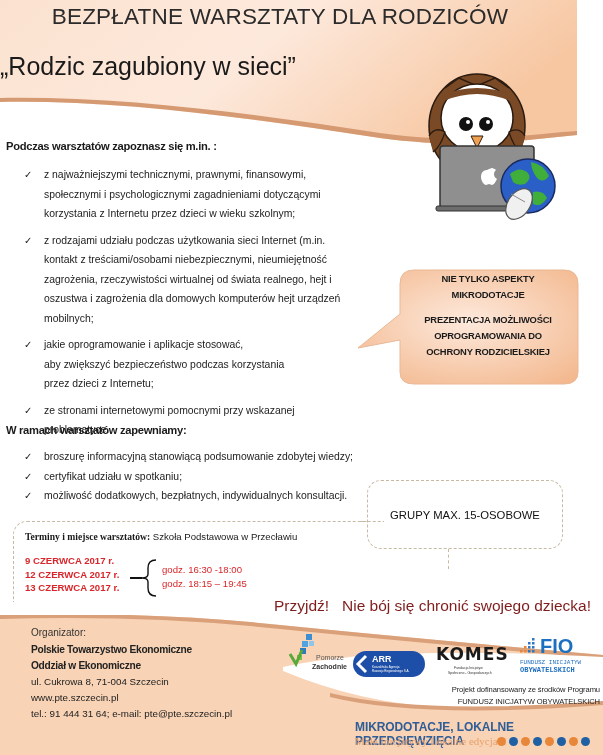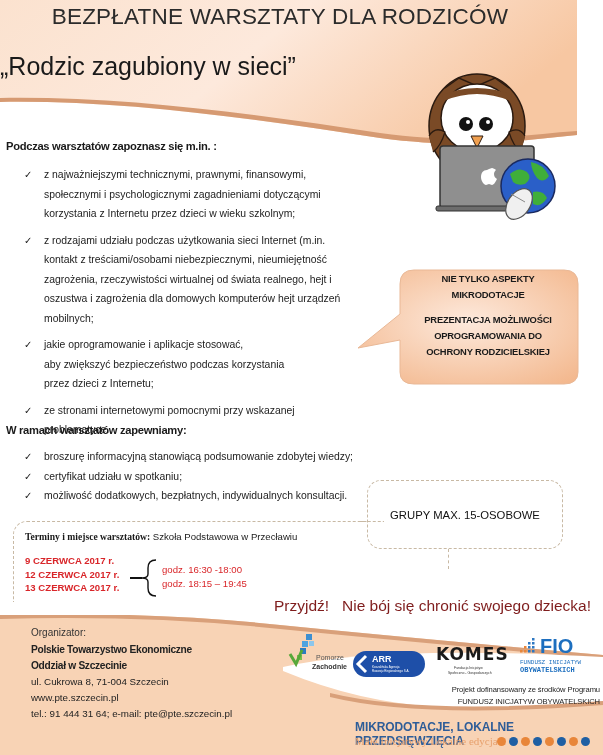--- a/index.html
+++ b/index.html
@@ -233,21 +233,21 @@
 <svg id="footer-bg" class="abs" viewBox="0 0 603 140">
   <path d="M0 0 Q150 -4 280 10 Q400 22 603 40 V140 H0 Z" fill="#f8d3b5"></path>
   <path d="M0 0 Q150 -4 280 10 Q400 22 603 40 V44 Q400 26 280 14 Q150 0 0 4 Z" fill="#d9a07a"></path>
   <path d="M283 52 Q380 30 603 42 V86 Q520 96 440 92 Q360 88 283 56 Z" fill="#ffffff"></path>
   <path d="M330 78 Q420 100 603 86 V90 Q420 104 330 82 Z" fill="#d9a07a"></path>
 </svg>
 
 <div id="organizer" class="abs">
   <div class="lbl">Organizator:</div>
   <div class="bold">Polskie Towarzystwo Ekonomiczne</div>
-  <div class="bold">Oddział w Szczecinie</div>
+  <div class="bold">Oddział w Ekonomiczne</div>
   <div>ul. Cukrowa 8, 71-004 Szczecin</div>
   <div>www.pte.szczecin.pl</div>
   <div>tel.: 91 444 31 64; e-mail: pte@pte.szczecin.pl</div>
 </div>
 
 <svg id="logo-pomorze" class="logo" viewBox="0 0 60 44">
   <rect x="18" y="2" width="6" height="6" fill="#3d8fd1"></rect>
   <rect x="14" y="9" width="6" height="6" fill="#4fa3e0"></rect>
   <rect x="21" y="9" width="5" height="5" fill="#8cc6ec"></rect>
   <rect x="12" y="16" width="6" height="6" fill="#2e7cc0"></rect>

